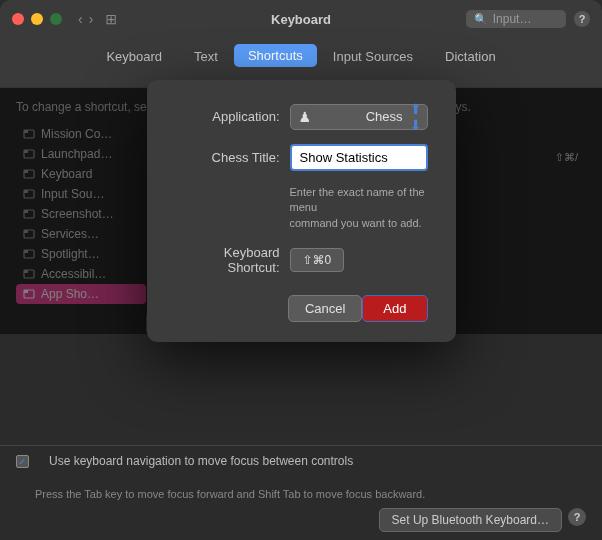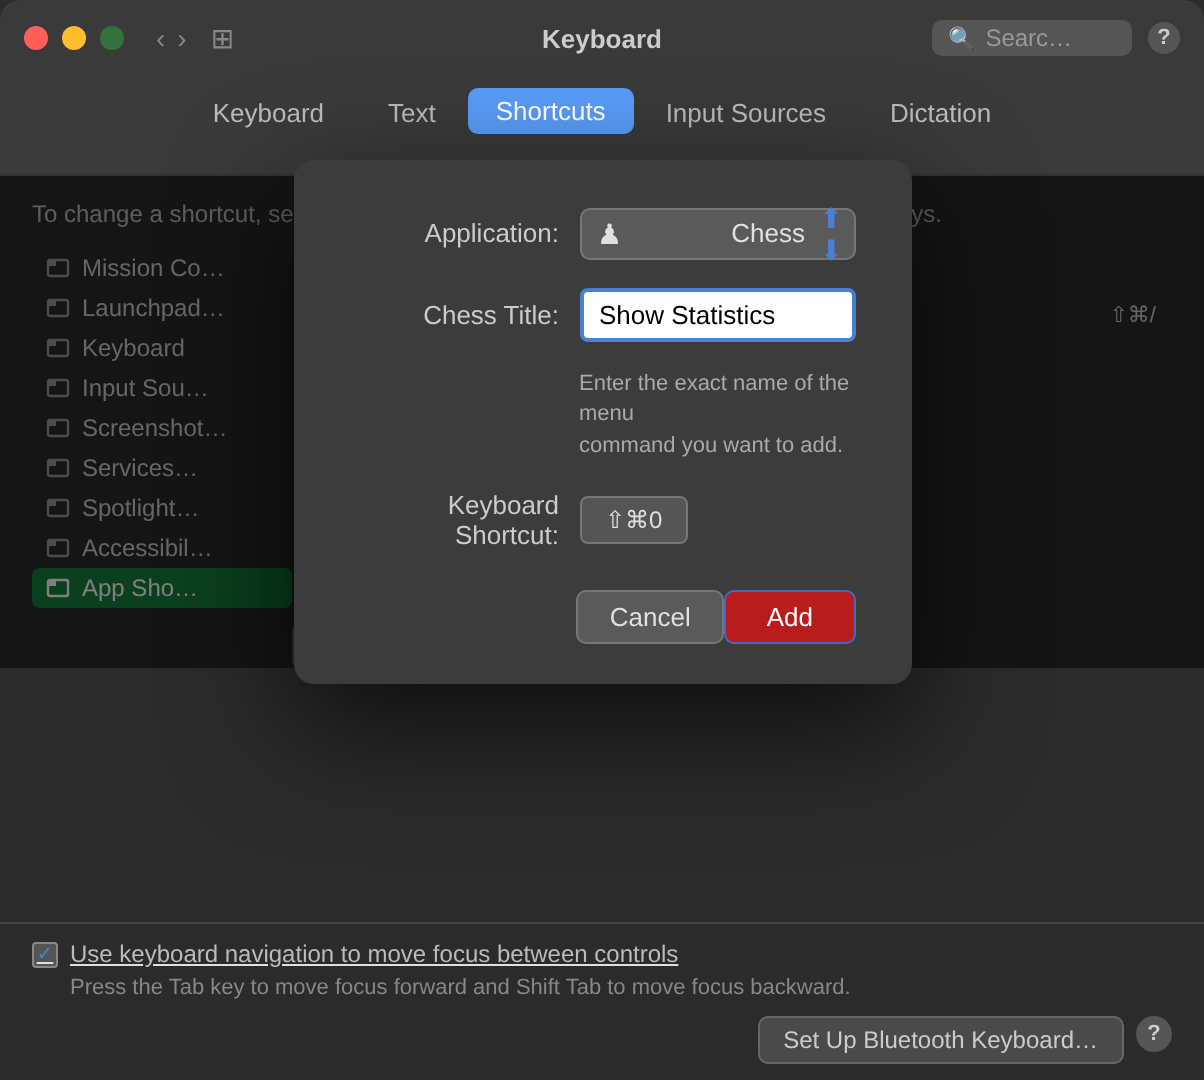--- a/index.html
+++ b/index.html
@@ -135,21 +135,21 @@
       display: flex;
       align-items: center;
       gap: 5px;
       padding: 3px 6px;
       font-size: 12px;
       color: #ccc;
       border-radius: 4px;
       cursor: pointer;
     }
     .sidebar-item.selected {
-      background: #15803d;
+      background: #ec4899;
       color: #fff;
     }
     .sidebar-icon {
       width: 14px;
       height: 14px;
       display: flex;
       align-items: center;
       justify-content: center;
     }
     .sidebar-icon svg {
@@ -207,23 +207,22 @@
       cursor: pointer;
     }
 
     .footer-section {
       padding: 8px 16px;
       border-top: 1px solid #444;
     }
     .footer-checkbox-row {
       display: flex;
       align-items: center;
-      gap: 6px;
-      margin-bottom: 4px;
-      text-decoration: underline;
+      gap: 20px;
+      margin-bottom: 20px;
     }
     .footer-checkbox {
       width: 13px;
       height: 13px;
       border: 1px solid #888;
       border-radius: 2px;
       background: #555;
       display: flex;
       align-items: center;
       justify-content: center;
@@ -413,21 +412,21 @@
     <div class="traffic-light maximize"></div>
   </div>
   <div class="titlebar-nav">
     <span class="nav-arrow">‹</span>
     <span class="nav-arrow">›</span>
   </div>
   <div class="titlebar-grid">⊞</div>
   <div class="titlebar-title">Keyboard</div>
   <div class="titlebar-search">
     <span class="search-icon-small">🔍</span>
-    <span class="search-placeholder">Searc…</span>
+    <span class="search-placeholder">Input…</span>
   </div>
   <div class="titlebar-help">?</div>
 </div>
 
 <div class="tabbar">
   <div class="tab">Keyboard</div>
   <div class="tab">Text</div>
   <div class="tab active">Shortcuts</div>
   <div class="tab">Input Sources</div>
   <div class="tab">Dictation</div>

